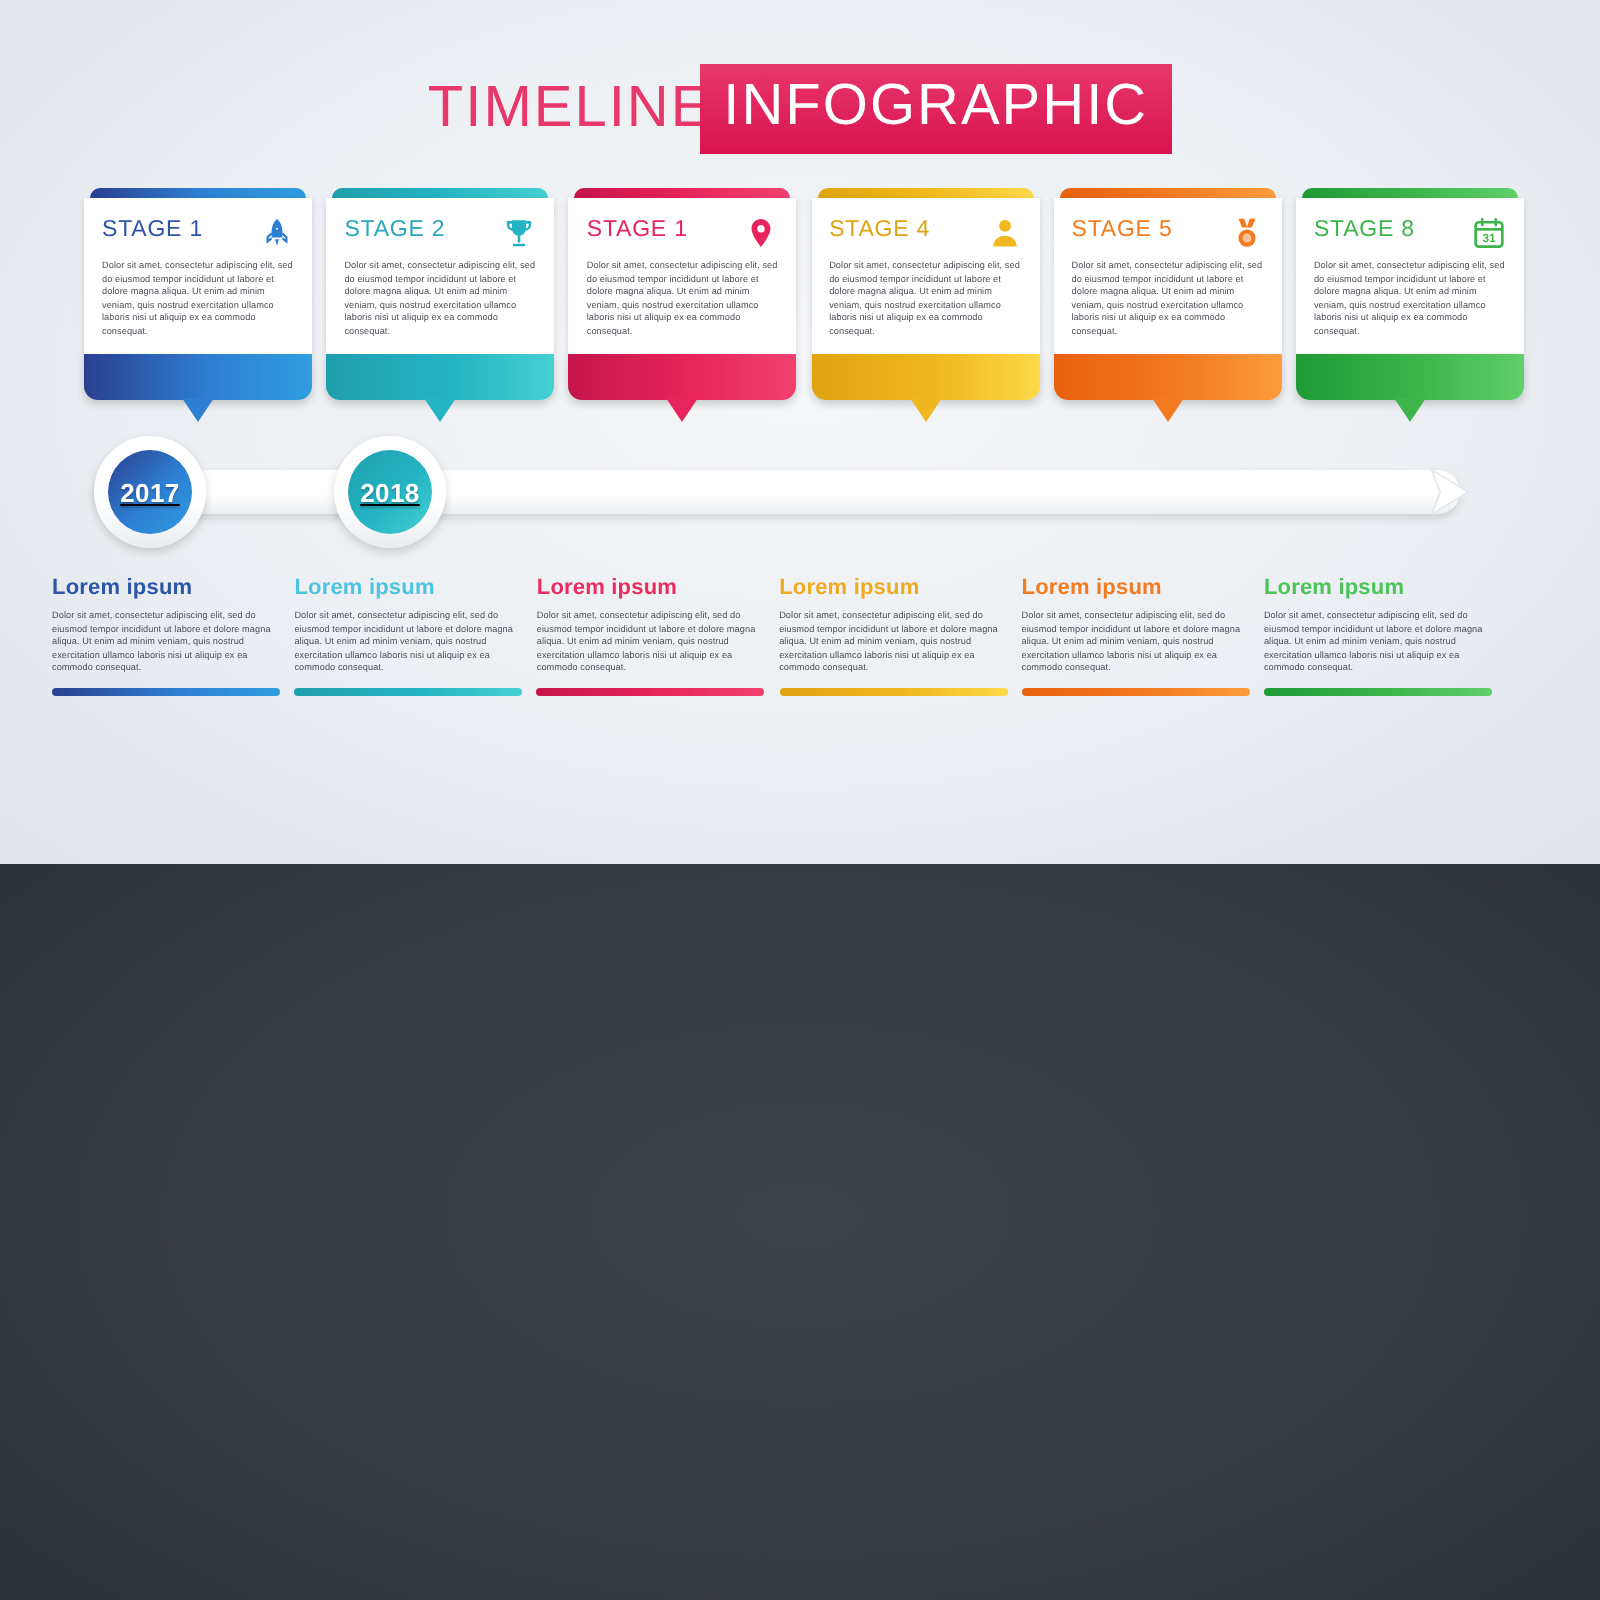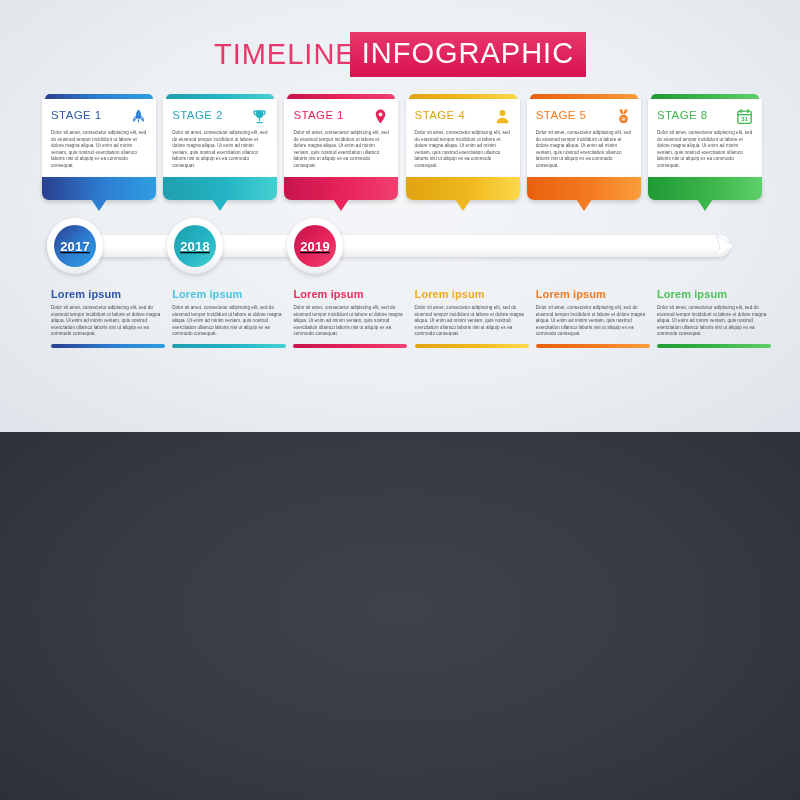--- a/index.html
+++ b/index.html
@@ -184,21 +184,21 @@
     color: #ffffff;
     font-size: 13px;
     font-weight: bold;
     letter-spacing: 0.2px;
     text-shadow: 0 1px 1px rgba(0,0,0,0.25);
   }
 
   
   .desc-row {
     position: absolute;
-    left: 51px;
+    left: 26px;
     width: 720px;
     display: flex;
     justify-content: space-between;
   }
   .desc-row.light { top: 288px; }
 
   .desc {
     width: 114px;
   }
   .desc-title {
@@ -341,23 +341,20 @@
       <svg viewBox="0 0 40 40">
         <path d="M10 9 L28 20 L10 31 L14 20 Z" fill="#ffffff" stroke="#e6e9ec" stroke-width="1" stroke-linejoin="round"></path>
       </svg>
     </div>
   <div class="node" style="left: 9px;">
         <div class="node-inner" style="background: linear-gradient(135deg, rgb(43, 63, 143) 0%, rgb(45, 127, 211) 55%, rgb(47, 157, 224) 100%);">2017</div>
       </div>
       <div class="node" style="left: 129px;">
         <div class="node-inner" style="background: linear-gradient(135deg, rgb(31, 159, 174) 0%, rgb(36, 180, 196) 55%, rgb(69, 208, 210) 100%);">2018</div>
       </div>
-      <div class="node" style="left: 249px;">
-        <div class="node-inner" style="background: linear-gradient(135deg, rgb(197, 21, 75) 0%, rgb(232, 36, 92) 55%, rgb(240, 64, 112) 100%);">2019</div>
-      </div>
     </div>
 
   <div class="desc-row light">
       <div class="desc">
         <div class="desc-title" style="color: rgb(45, 85, 168);">Lorem ipsum</div>
         <div class="desc-text">Dolor sit amet, consectetur adipiscing elit, sed do eiusmod tempor incididunt ut labore et dolore magna aliqua. Ut enim ad minim veniam, quis nostrud exercitation ullamco laboris nisi ut aliquip ex ea commodo consequat.</div>
         <div class="desc-bar" style="background: linear-gradient(90deg, rgb(43, 63, 143) 0%, rgb(45, 127, 211) 55%, rgb(47, 157, 224) 100%);"></div>
       </div>
       <div class="desc">
         <div class="desc-title" style="color: rgb(76, 195, 224);">Lorem ipsum</div>

